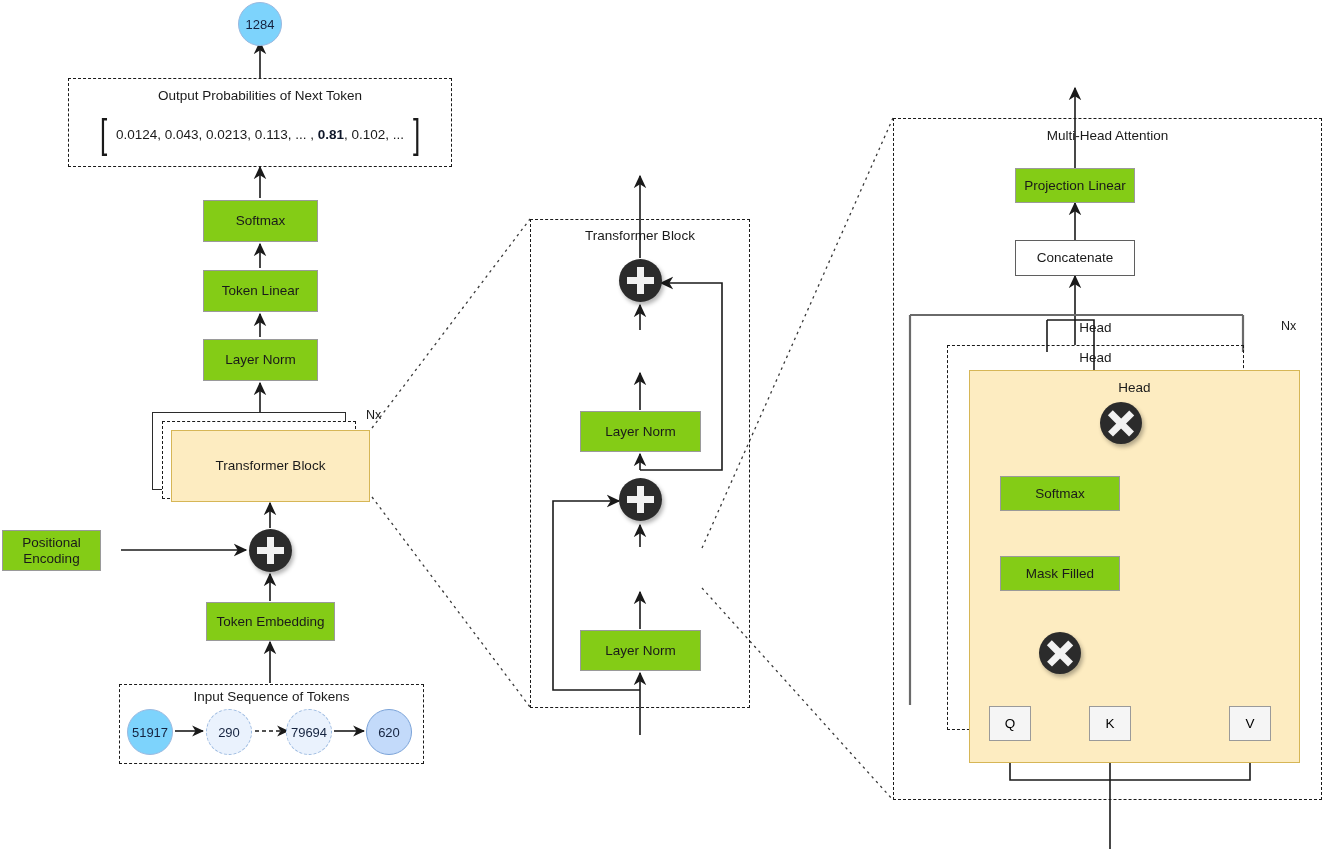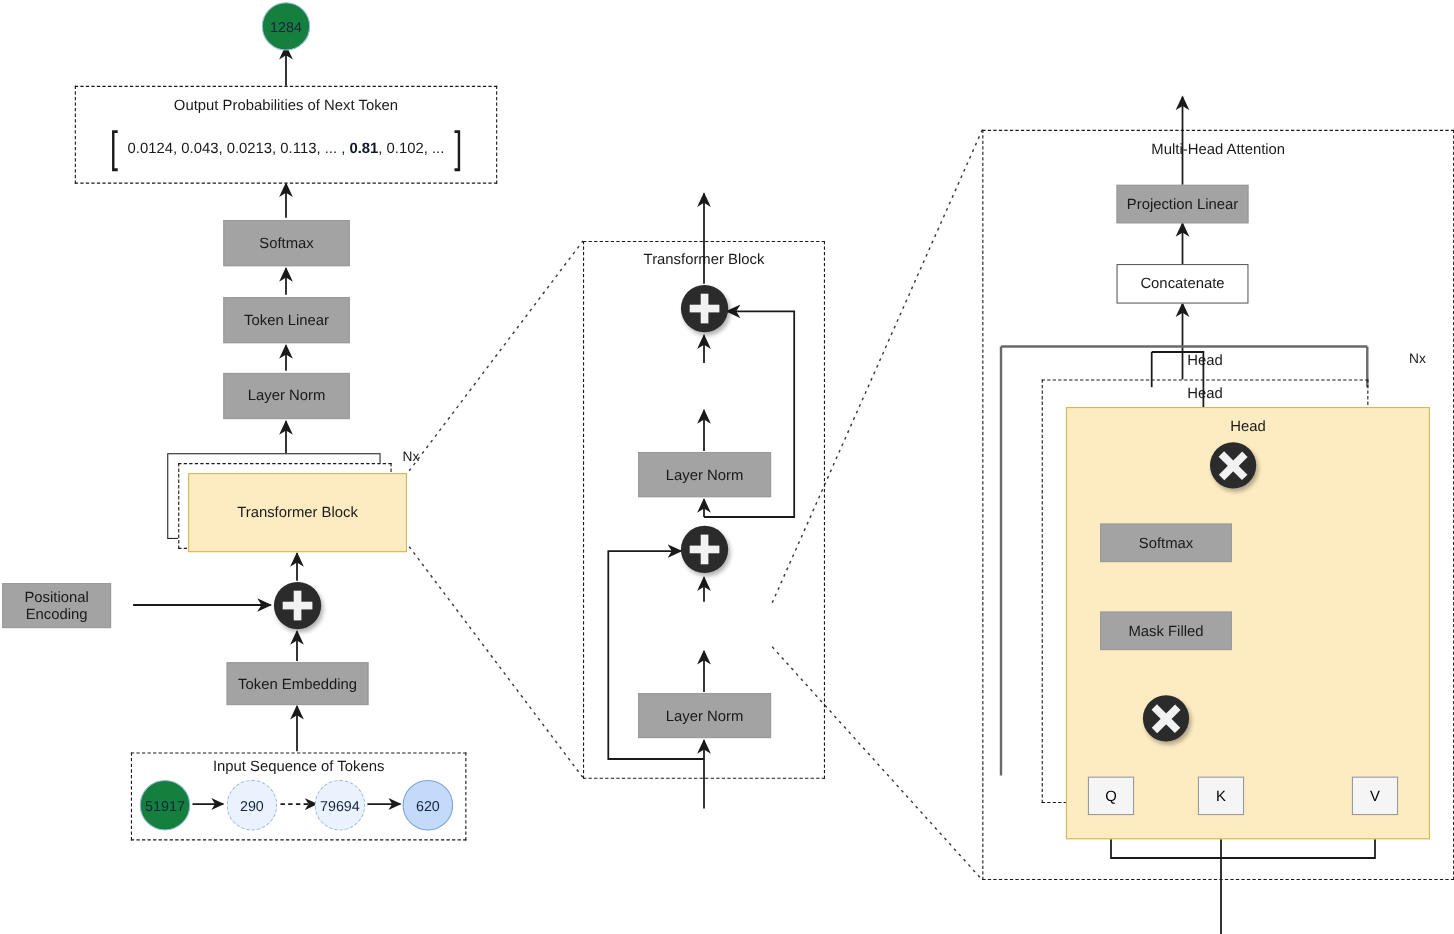--- a/index.html
+++ b/index.html
@@ -6,42 +6,42 @@
   body{width:1322px;height:849px;position:relative;overflow:hidden;
        font-family:"Liberation Sans","DejaVu Sans",sans-serif;color:#000;}
 
   #stage{position:absolute;left:0;top:0;width:1322px;height:849px;}
   #edges{position:absolute;left:0;top:0;width:1322px;height:849px;pointer-events:none;}
 
   .node{position:absolute;box-sizing:border-box;display:flex;align-items:center;
         justify-content:center;text-align:center;line-height:1.18;}
 
   
-  .box{background:#a3a3a3;border:1px solid #9a9a9a;font-size:13.5px;color:#1a1a1a;}
+  .box{background:#84cc16;border:1px solid #9a9a9a;font-size:13.5px;color:#1a1a1a;}
   
   .boxw{background:#ffffff;border:1.6px solid #5f5f5f;font-size:13.5px;color:#1a1a1a;}
   
   .amber{background:#fdecc1;border:1px solid #d6b656;font-size:13.5px;color:#1a1a1a;}
   
   .qkv{background:#f5f5f5;border:1px solid #9a9a9a;font-size:13.5px;}
 
   
   .panel-dashed{position:absolute;box-sizing:border-box;border:1.7px dashed #1a1a1a;background:transparent;}
   .panel-amber{position:absolute;box-sizing:border-box;border:1.5px solid #d6b656;background:#fdecc1;}
   .panel-label{position:absolute;font-size:13.5px;color:#1a1a1a;white-space:nowrap;
                background:transparent;text-align:center;}
 
   
   .ghost-solid{position:absolute;box-sizing:border-box;border:1.5px solid #2b2b2b;background:#ffffff;}
   .ghost-dashed{position:absolute;box-sizing:border-box;border:1.6px dashed #1a1a1a;background:#ffffff;}
 
   
   .tokcirc{position:absolute;border-radius:50%;display:flex;align-items:center;
            justify-content:center;font-size:13px;color:#15233f;box-sizing:border-box;}
-  .tok-solid{background:#15803d;border:1.3px solid #9ab9e0;}
+  .tok-solid{background:#7dd3fc;border:1.3px solid #9ab9e0;}
   .tok-dash{background:#eaf2fd;border:1.4px dashed #9ab9e0;}
   .tok-strong{background:#c3dafa;border:1.4px solid #7ba3d8;}
 
   
   .op{position:absolute;border-radius:50%;background:#2b2b2b;
       box-shadow:2px 3px 4px rgba(0,0,0,.30);}
   .op i{position:absolute;background:#f2f2f2;display:block;}
   .op.plus i.h{left:18%;top:41.5%;width:64%;height:17%;}
   .op.plus i.v{top:18%;left:41.5%;height:64%;width:17%;}
   .op.times i.a{left:14%;top:42%;width:72%;height:16%;transform:rotate(45deg);}

